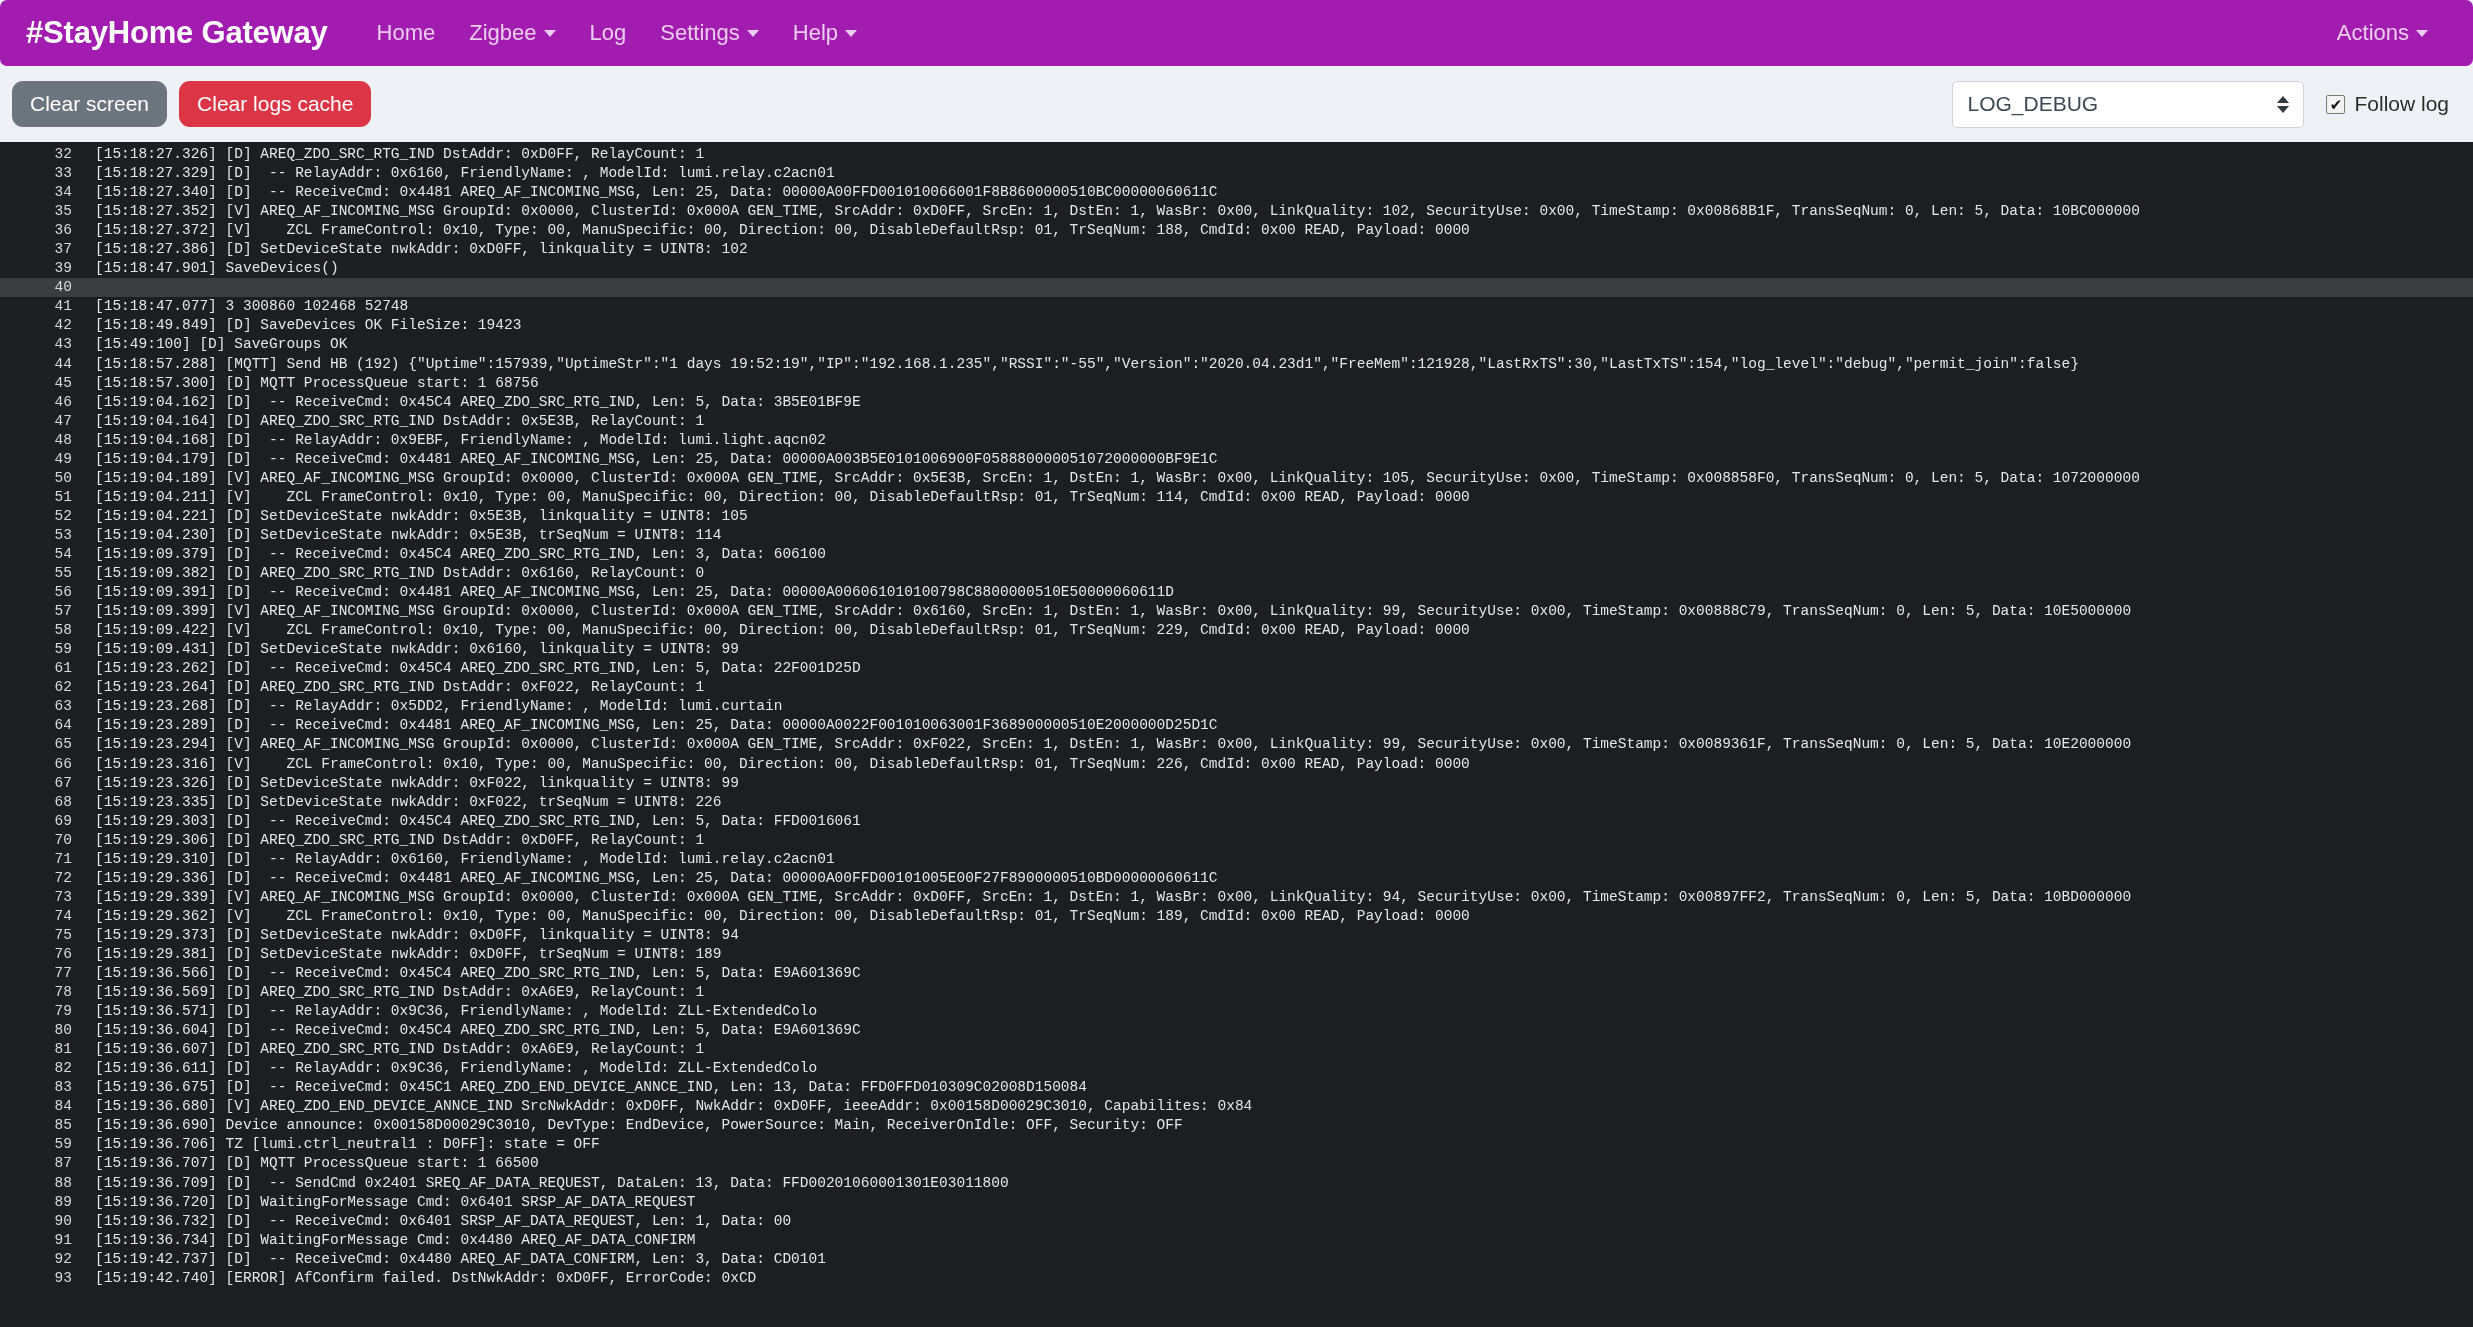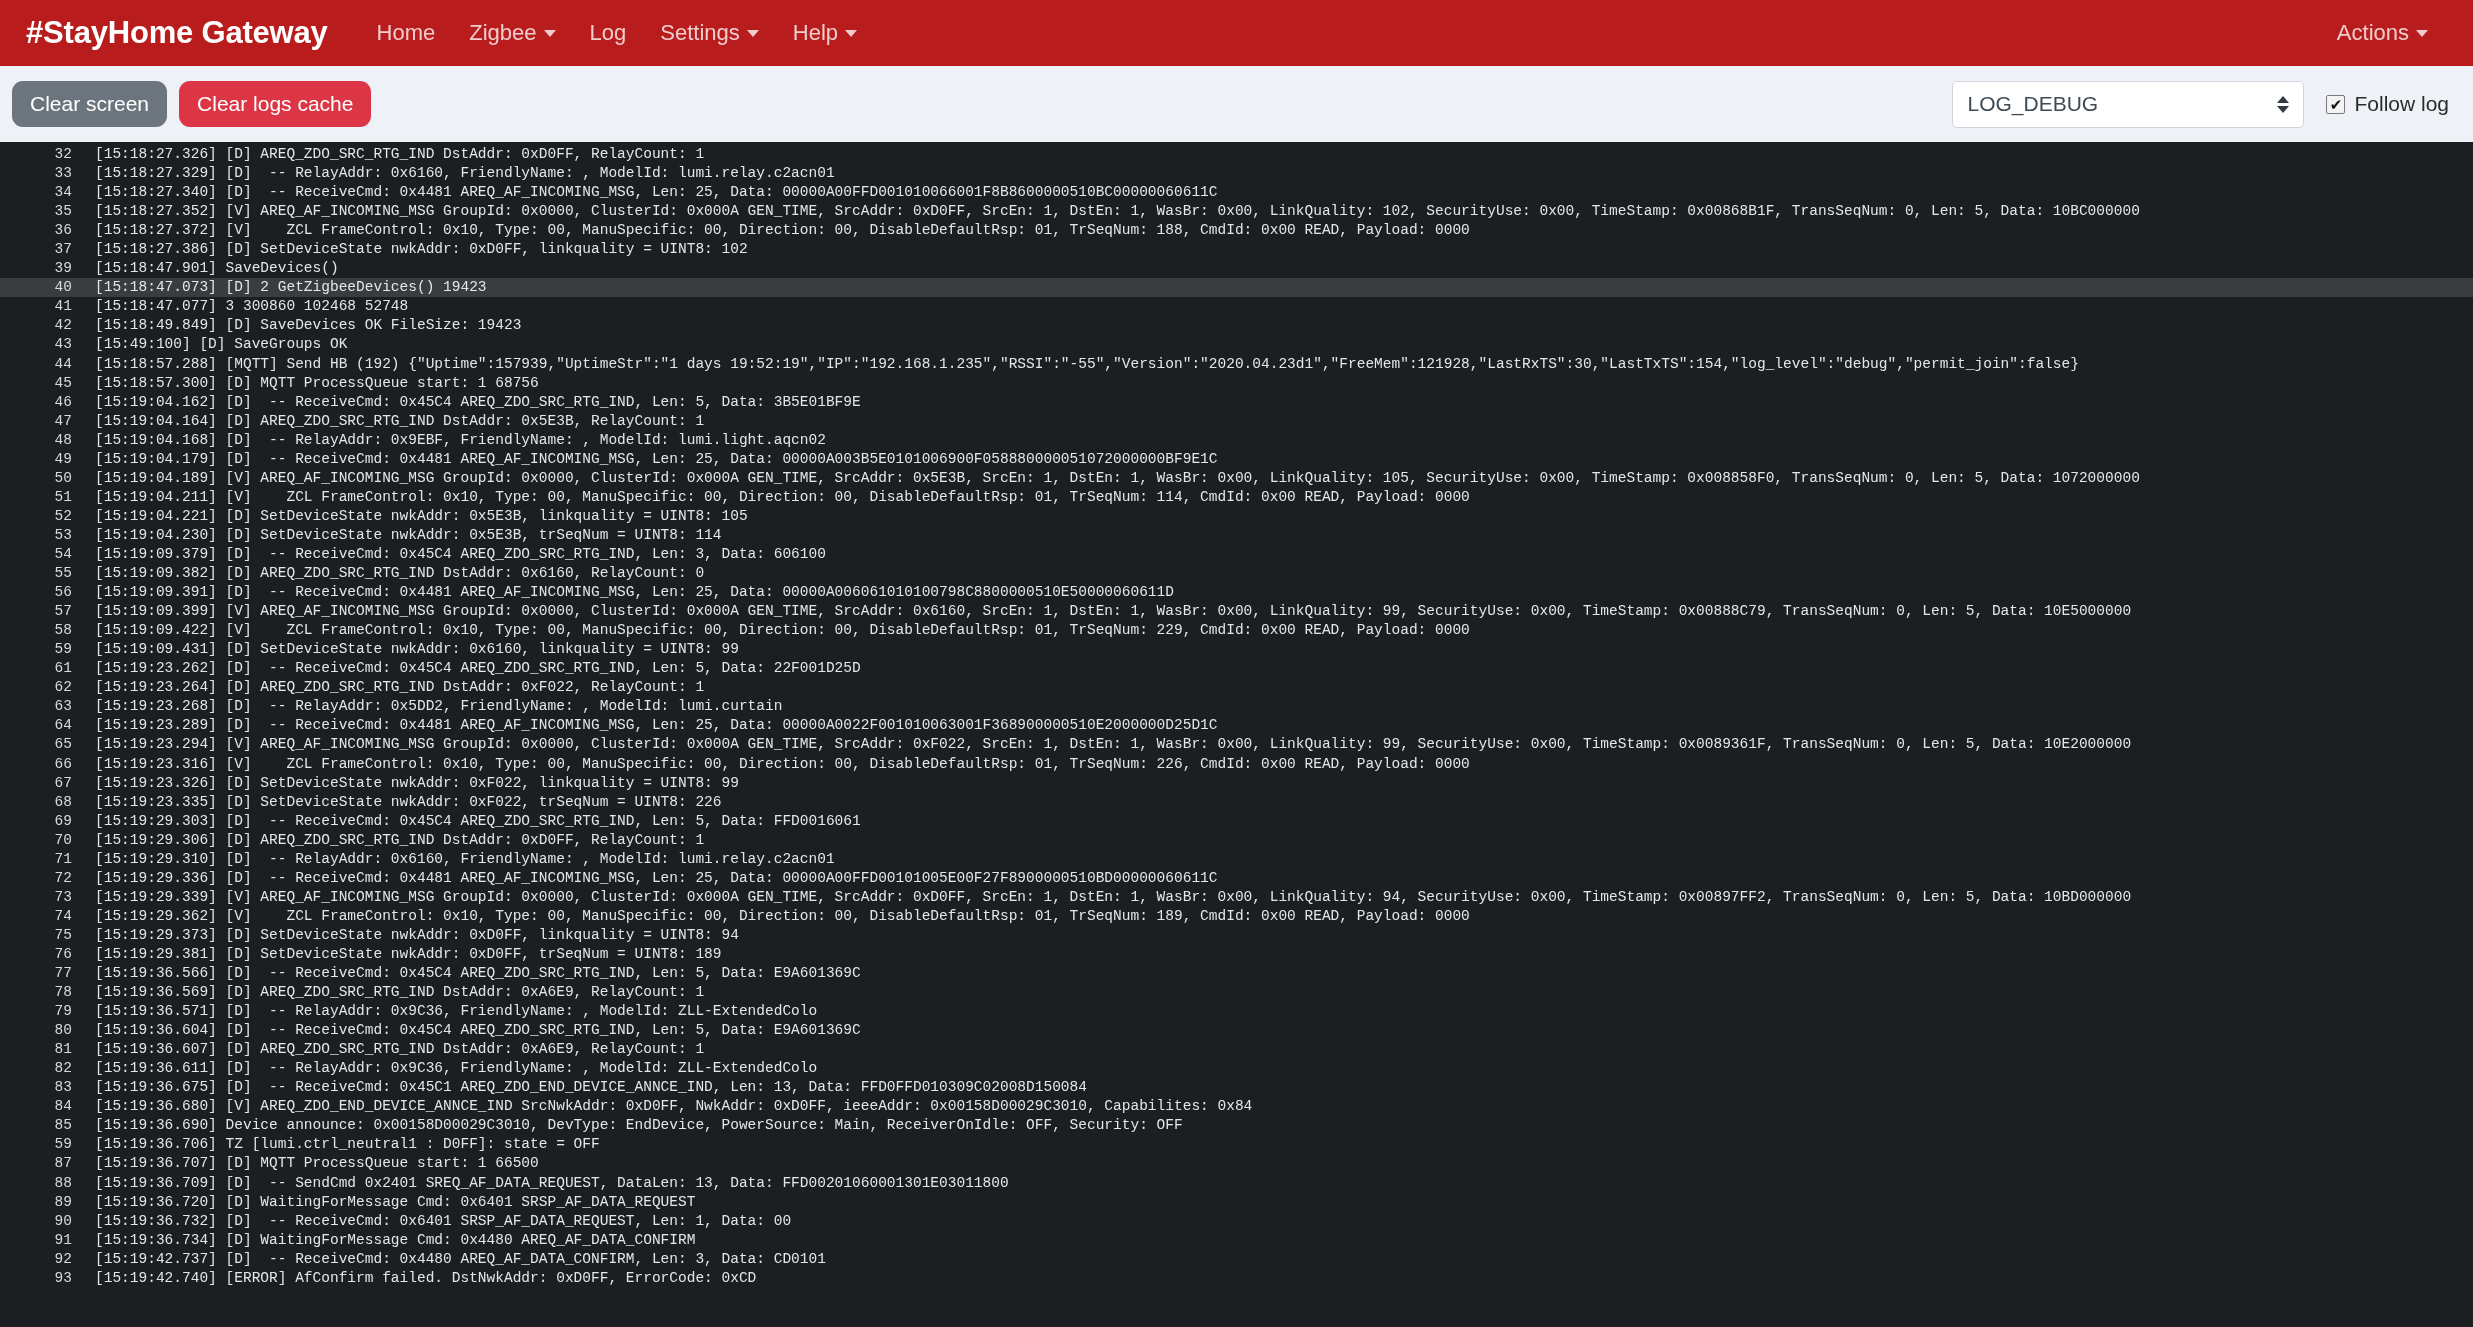--- a/index.html
+++ b/index.html
@@ -8,25 +8,26 @@
     margin: 0; padding: 0;
     width: 2473px; height: 1327px;
     overflow: hidden;
     background: #eef2f7;
     font-family: "Liberation Sans", sans-serif;
   }
 
   
   .navbar {
     height: 66px;
-    background: #b91c1c;
+    background: #a21caf;
     display: flex;
     align-items: center;
     padding: 0 30px 0 26px;
     position: relative;
+    border-radius: 7px;
   }
   .brand {
     color: #ffffff;
     font-size: 31px;
     font-weight: 700;
     letter-spacing: -0.2px;
     margin-right: 34px;
     white-space: nowrap;
   }
   .nav-links {
@@ -156,21 +157,21 @@
   .log-line {
     display: flex;
     align-items: flex-start;
     height: 19.05px;
     font-family: "Liberation Mono", "DejaVu Sans Mono", monospace;
     font-size: 14.5px;
     line-height: 19.05px;
     color: #e4e6e8;
     white-space: pre;
   }
-  .log-line.highlight { background: #3a3c40; }
+  .log-line.highlight { background: #3a3c40; flex-direction: column; }
   .ln {
     width: 85px;
     min-width: 85px;
     text-align: right;
     padding-right: 13px;
     color: #d8dadd;
     user-select: none;
   }
   .lt {
     padding-left: 10px;

